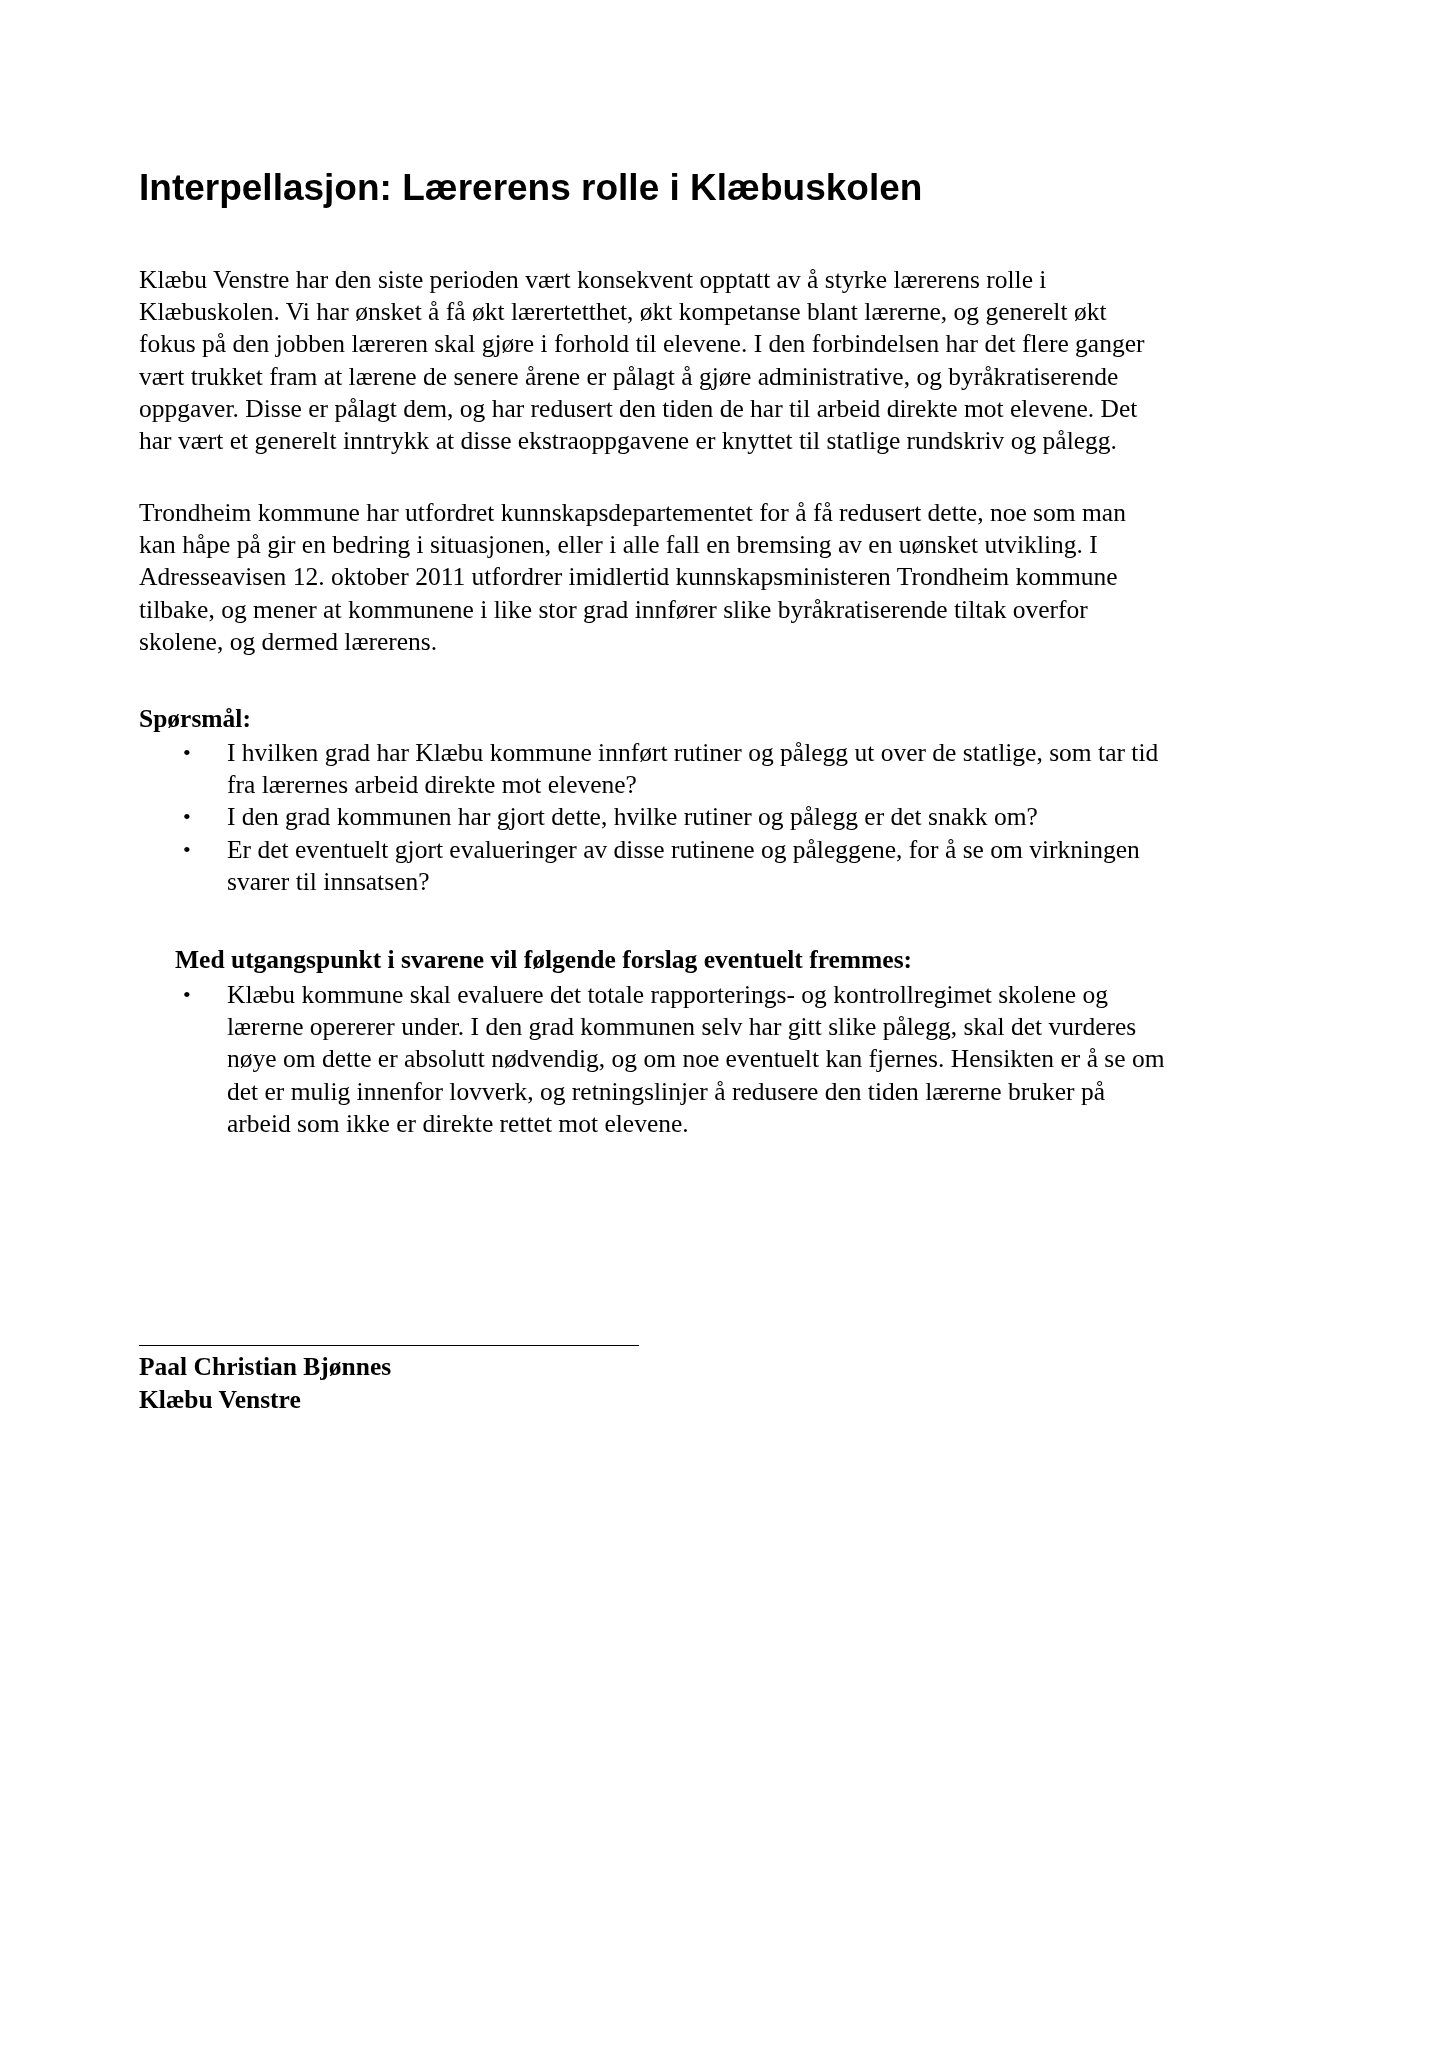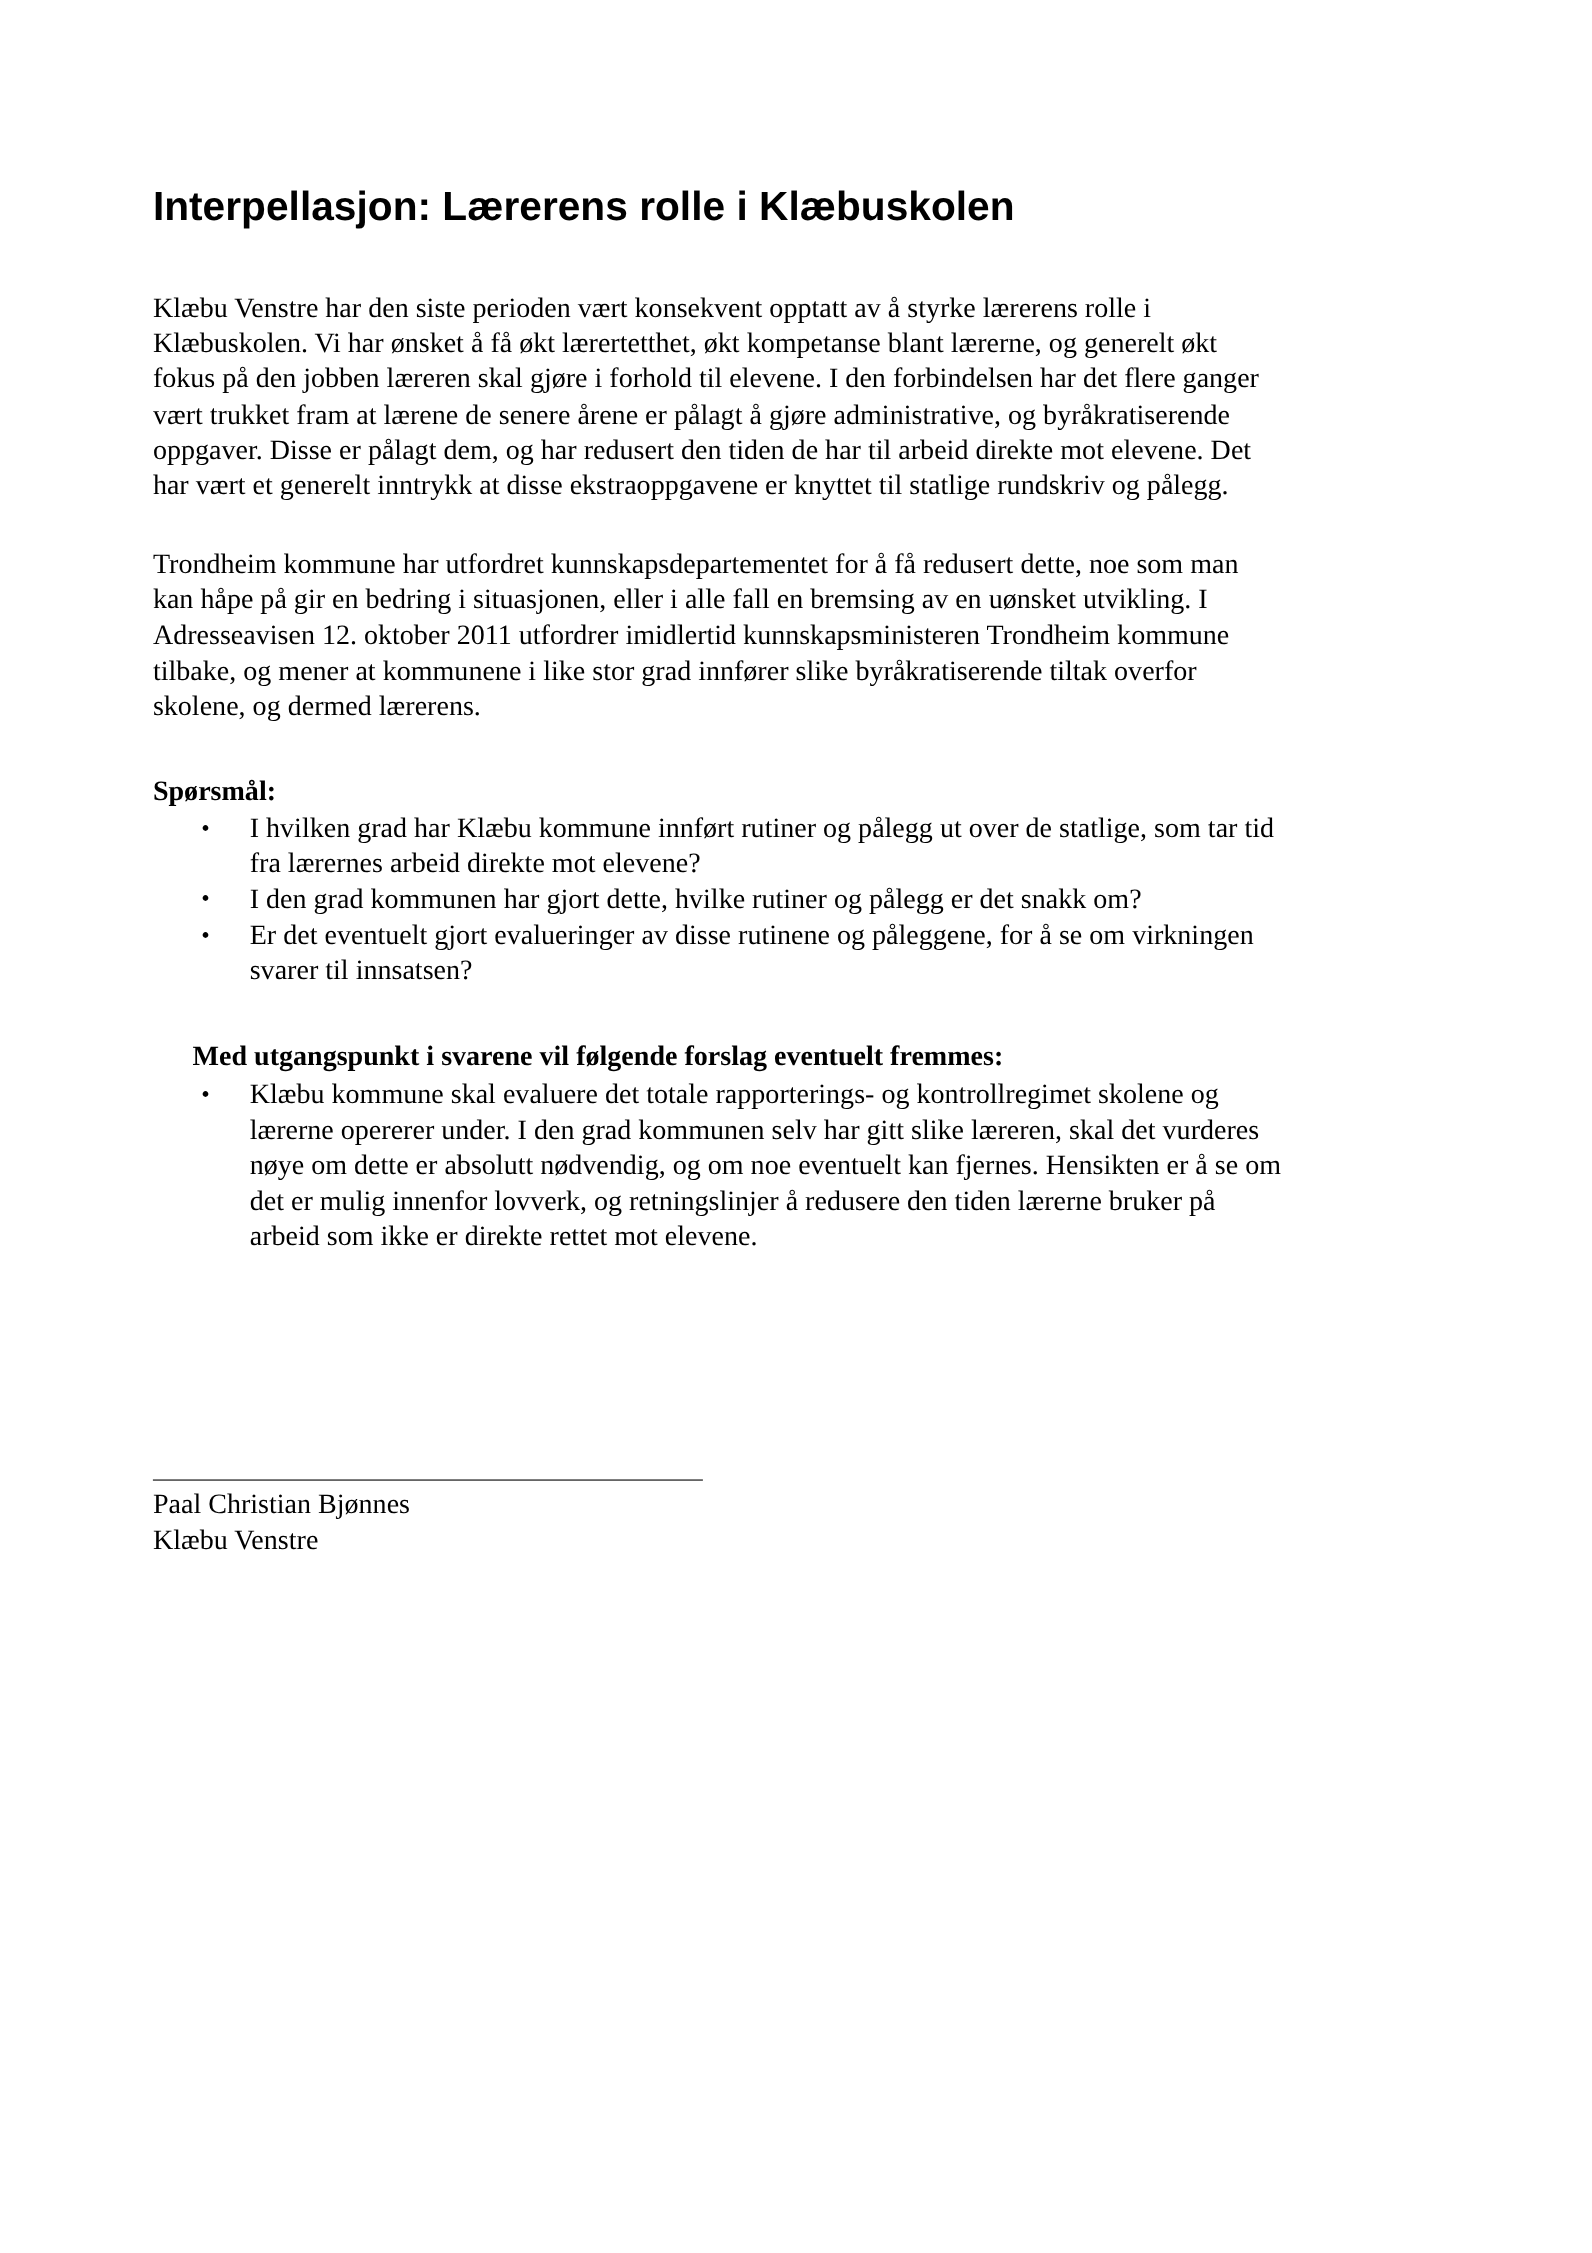--- a/index.html
+++ b/index.html
@@ -97,20 +97,21 @@
       border-top: 1.5px solid #000000;
     }
     .sig {
       position: absolute;
       left: 139px;
       top: 1350px;
       margin: 0;
       font-family: "Liberation Serif", serif;
       font-size: 25.5px;
       line-height: 33px;
+      font-weight: bold;
     }
     .sig .line {
       display: block;
       white-space: nowrap;
     }
   </style>
 </head>
 <body>
 
 <div class="page">
@@ -150,21 +151,21 @@
       <span class="line">Er det eventuelt gjort evalueringer av disse rutinene og påleggene, for å se om virkningen</span>
       <span class="line">svarer til innsatsen?</span>
     </li>
   </ul>
 
   <p class="heading h-proposal">Med utgangspunkt i svarene vil følgende forslag eventuelt fremmes:</p>
   <ul class="bullets b-proposal">
     <li>
       <span class="bullet">•</span>
       <span class="line">Klæbu kommune skal evaluere det totale rapporterings- og kontrollregimet skolene og</span>
-      <span class="line">lærerne opererer under. I den grad kommunen selv har gitt slike læreren, skal det vurderes</span>
+      <span class="line">lærerne opererer under. I den grad kommunen selv har gitt slike pålegg, skal det vurderes</span>
       <span class="line">nøye om dette er absolutt nødvendig, og om noe eventuelt kan fjernes. Hensikten er å se om</span>
       <span class="line">det er mulig innenfor lovverk, og retningslinjer å redusere den tiden lærerne bruker på</span>
       <span class="line">arbeid som ikke er direkte rettet mot elevene.</span>
     </li>
   </ul>
 
   <div class="sig-line"></div>
   <p class="sig">
     <span class="line">Paal Christian Bjønnes</span>
     <span class="line">Klæbu Venstre</span>

